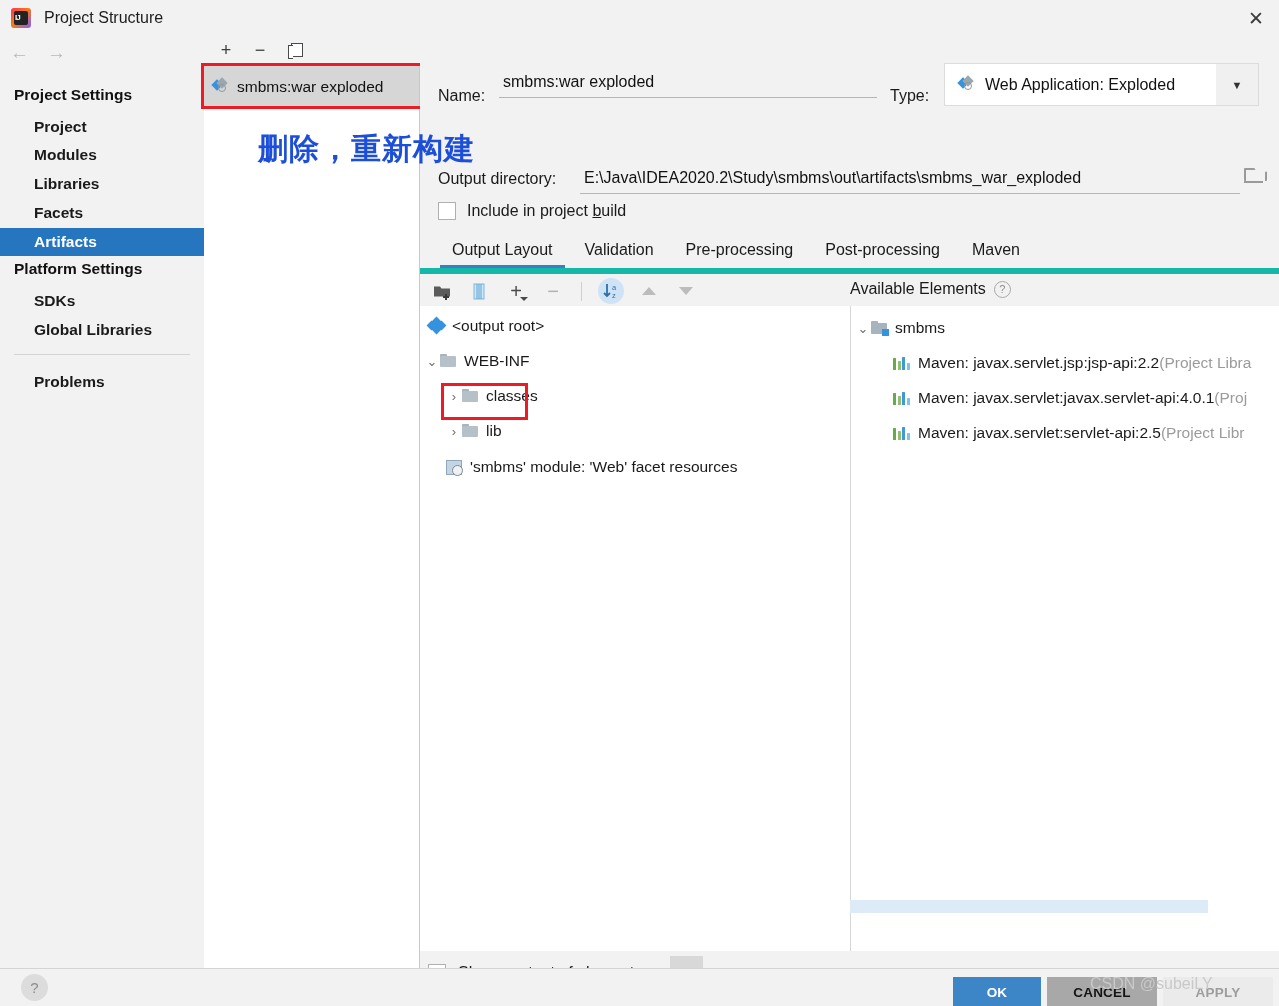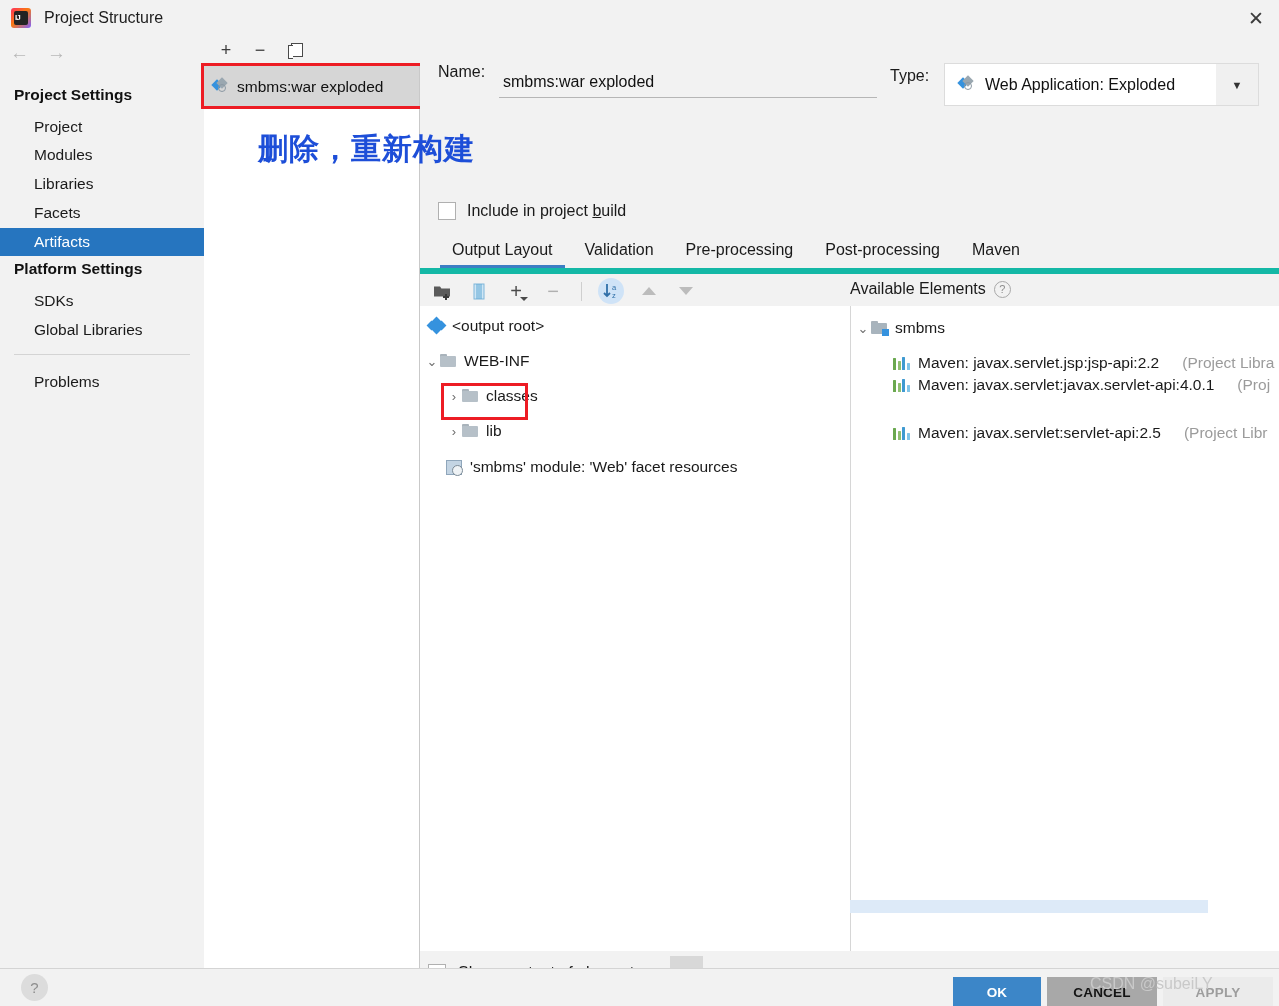--- a/index.html
+++ b/index.html
@@ -58,21 +58,21 @@
     display: flex; gap: 18px; color: #b8b8b8; font-size: 19px; line-height: 1;
   }
   .nav-section {
     position: absolute; left: 14px;
     font-size: 15.5px; font-weight: bold; color: #111; text-align: center;
   }
   .nav-item {
     position: absolute; left: 0; width: 204px; height: 28px;
     display: flex; align-items: center;
     padding-left: 34px;
-    font-size: 15.5px; color: #1a1a1a;
+    font-size: 15.5px; color: #1a1a1a; font-weight: bold;
   }
   .nav-item.selected { background: #2675bf; color: #ffffff; }
   .nav-sep {
     position: absolute; left: 14px; width: 176px; height: 1px;
     background: #d4d4d4;
   }
 
   
   .artifacts-col {
     position: absolute; left: 204px; top: 36px; width: 216px; height: 932px;
@@ -126,28 +126,28 @@
     position: absolute; left: 420px; top: 36px; width: 859px; height: 932px;
     background: #f2f2f2;
   }
 
   .row-name {
     position: absolute; left: 0; top: 27px; width: 859px; height: 40px;
   }
   .lbl {
     font-size: 16px; color: #1a1a1a;
   }
-  .field-name-label { position: absolute; left: 18px; top: 0; }
+  .field-name-label { position: absolute; left: 18px; top: 24px; }
   .field-name-input {
     position: absolute; left: 79px; top: 4px; width: 378px; height: 31px;
     border: none; border-bottom: 1px solid #b6b6b6; background: transparent;
     font-family: "Liberation Sans", sans-serif; font-size: 16px; color: #111;
     padding: 0 4px; outline: none;
   }
-  .type-label { position: absolute; left: 470px; top: 4px; }
+  .type-label { position: absolute; left: 470px; top: 24px; }
   .type-combo {
     position: absolute; left: 524px; top: 0px; width: 315px; height: 43px;
     background: #ffffff; border: 1px solid #dcdcdc;
     display: flex; align-items: center; gap: 9px; padding-left: 14px;
     font-size: 16px; color: #111;
   }
   .type-combo-arrow {
     position: absolute; right: 0; top: 0; width: 42px; height: 41px;
     background: #f0f0f0;
     display: flex; align-items: center; justify-content: center;
@@ -299,21 +299,21 @@
   .maven-ic {
     width: 18px; height: 14px; flex: none; margin-right: 7px;
     display: flex; align-items: flex-end; gap: 1.5px;
   }
   .maven-ic span { width: 3px; border-radius: 0.5px; }
   .maven-ic span:nth-child(1) { height: 12px; background: #6aa84f; }
   .maven-ic span:nth-child(2) { height: 9px;  background: #8fbf6f; }
   .maven-ic span:nth-child(3) { height: 13px; background: #3f9ad1; }
   .maven-ic span:nth-child(4) { height: 7px;  background: #7fc4e8; }
 
-  .dim { color: #9b9b9b; margin-left: 23px; }
+  .dim { color: #9b9b9b; }
 
   .lib-red-box {
     position: absolute; left: 441px; top: 383px; width: 87px; height: 37px;
     border: 3px solid #ed1c24; pointer-events: none;
   }
 
   .hscroll-right {
     position: absolute; left: 850px; top: 900px; width: 358px; height: 13px;
     background: #ddeaf8;
   }
@@ -450,20 +450,27 @@
         <span class="artifact-icon">
           <i class="d1"></i>
             <i class="d2"></i>
             <i class="d3"></i>
         </span>
         <span>Web Application: Exploded</span>
         <span class="type-combo-arrow">▼</span>
       </div>
     </div>
 
+    <div class="row-outdir">
+      <span class="lbl outdir-label">Output directory:</span>
+      <input class="outdir-input" type="text" value="E:\Java\IDEA2020.2\Study\smbms\out\artifacts\smbms_war_exploded" style="">
+      <span class="outdir-browse">
+        <span class="folder-glyph"></span>
+      </span>
+    </div>
 
     <div class="row-include">
       <span class="cbox"></span>
       <span class="lbl"><span>Include in project </span><span class="underline-u">b</span><span>uild</span></span>
     </div>
 
     <div class="tabs">
       <div class="tab active">Output Layout</div>
       <div class="tab">Validation</div>
       <div class="tab">Pre-processing</div>
@@ -562,21 +569,21 @@
         <span class="maven-ic">
             <span></span>
             <span></span>
             <span></span>
             <span></span>
           </span>
         <span>Maven: javax.servlet.jsp:jsp-api:2.2</span>
         <span class="dim"> (Project Libra</span>
       </div>
 
-      <div class="tree-row" style="top:65px; padding-left:42px;">
+      <div class="tree-row" style="top:78px; padding-left:42px;">
         <span class="maven-ic">
             <span></span>
             <span></span>
             <span></span>
             <span></span>
           </span>
         <span>Maven: javax.servlet:javax.servlet-api:4.0.1</span>
         <span class="dim"> (Proj</span>
       </div>
 

